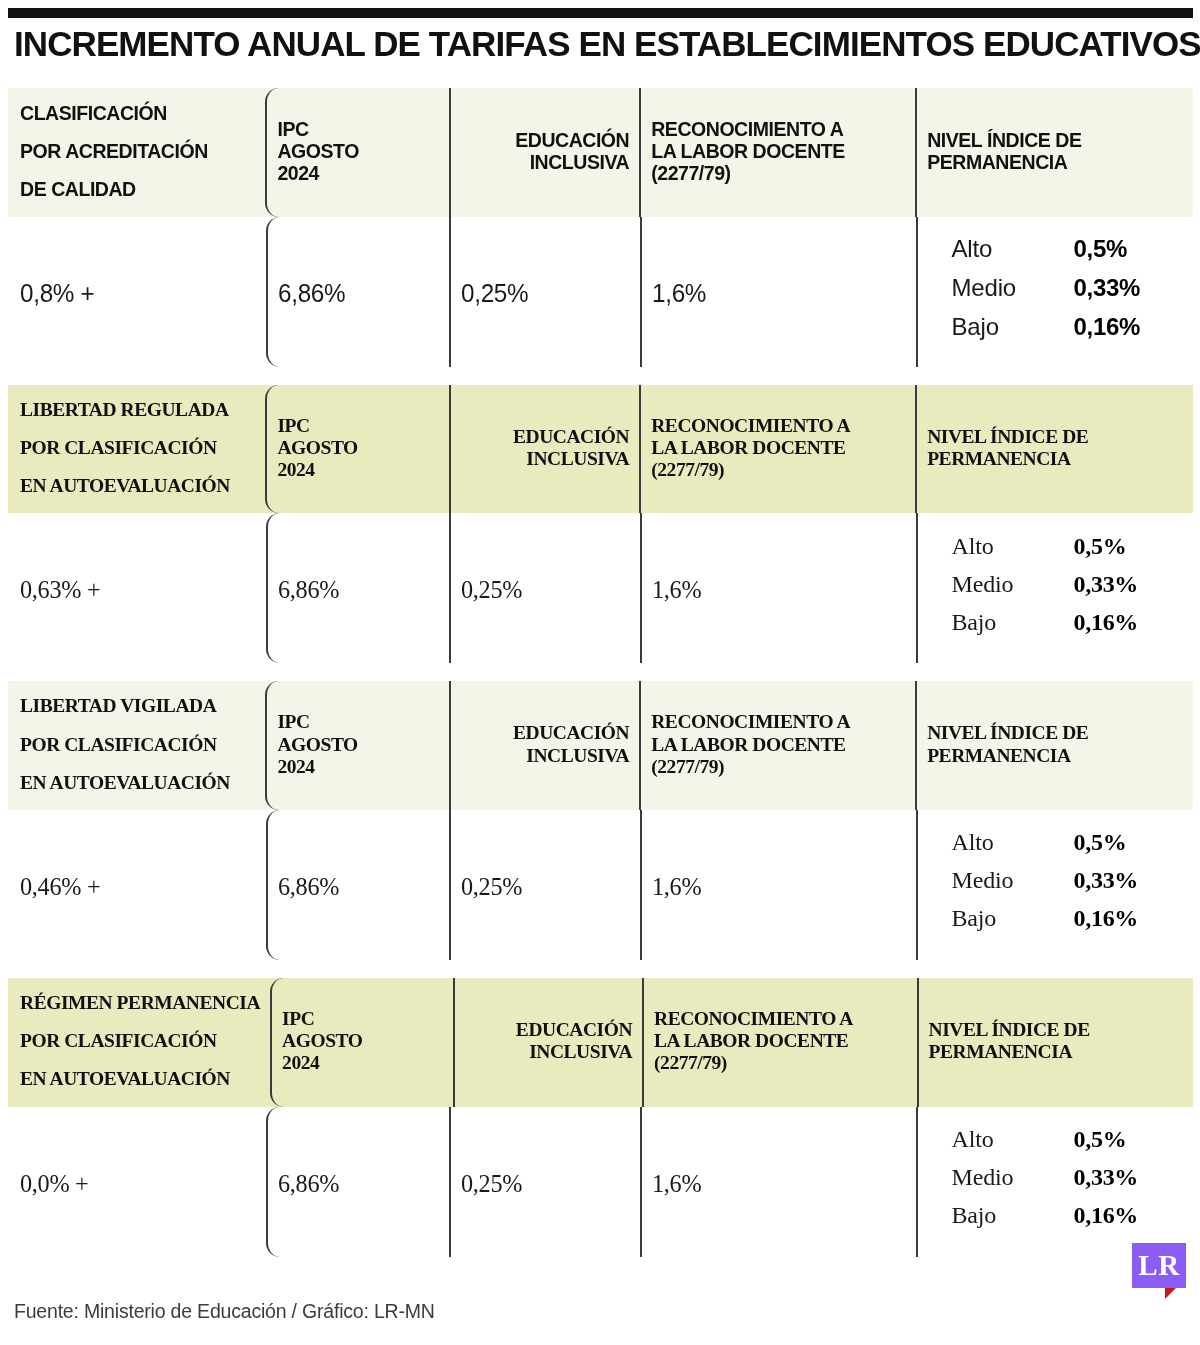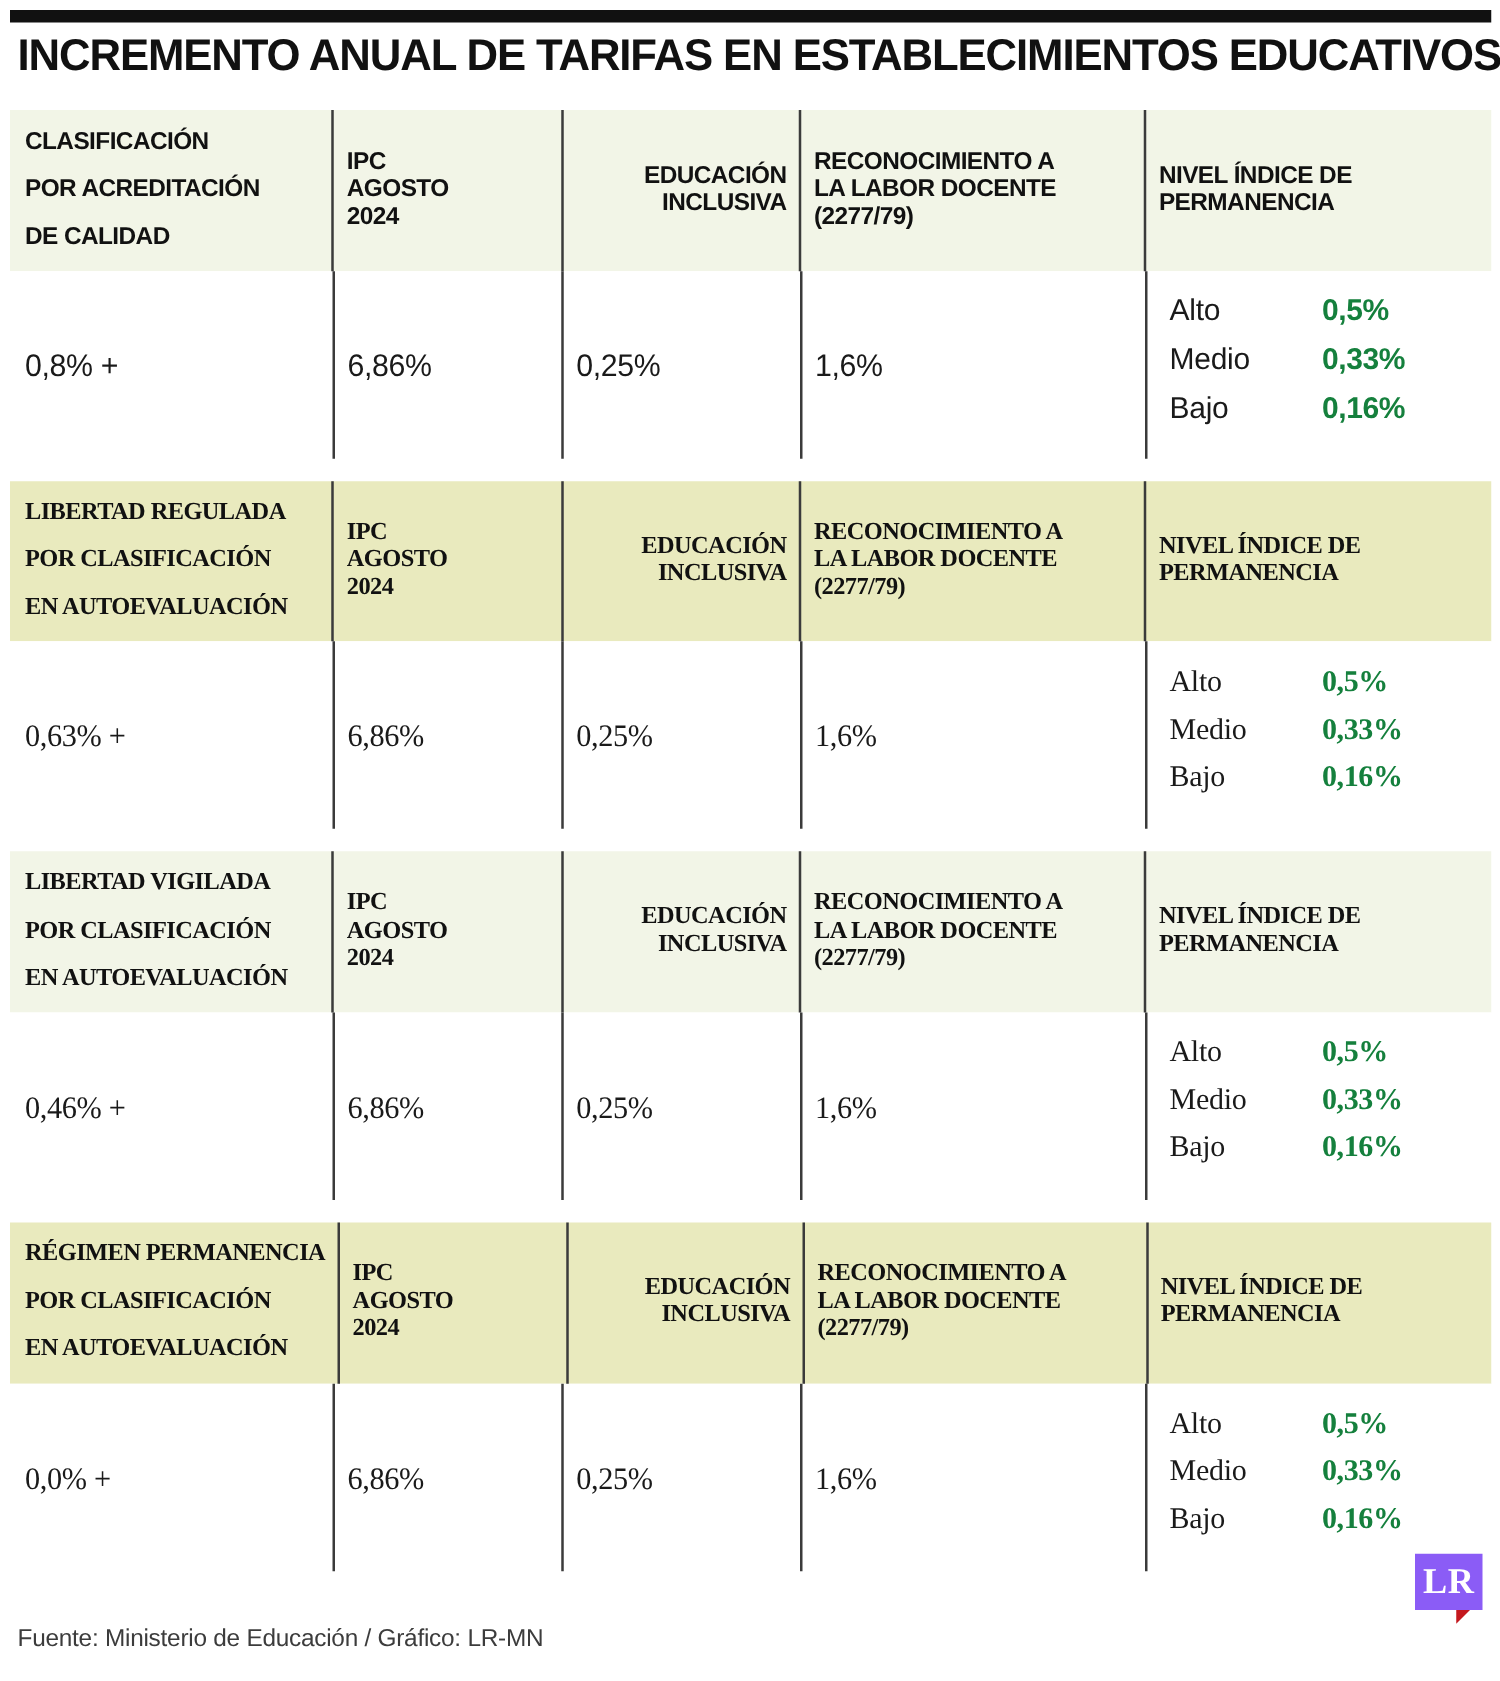--- a/index.html
+++ b/index.html
@@ -88,21 +88,21 @@
     color: #111111;
     display: flex;
     flex-direction: column;
     justify-content: center;
     transform-origin: left center;
   }
   .hdr-cell span { display: block; white-space: nowrap; }
 
   
   .c1 { width: 264px; }
-  .c2 { width: 188px; border-left: 2px solid #3b3b3b; }
+  .c2 { width: 188px; border-left: 2px solid #3b3b3b; border-radius: 14px; }
   .c3 { width: 195px; border-left: 2px solid #3b3b3b; text-align: right; }
   .c4 { width: 283px; border-left: 2px solid #3b3b3b; }
   .c5 { width: 285px; border-left: 2px solid #3b3b3b; flex: 1 1 auto; }
 
   .hdr .c1 { border-left: 2px solid transparent; gap: 16px; }
 
   
   .hdr .c2, .hdr .c3, .hdr .c4, .hdr .c5 { border-left-color: #3b3b3b; }
 
   
@@ -136,36 +136,37 @@
 
   
   .levels {
     display: flex;
     flex-direction: column;
     justify-content: center;
     gap: 11px;
     padding: 14px 10px 22px 18px;
     width: 100%;
     box-sizing: border-box;
+    margin-left: 16px;
   }
   .level-line {
     display: flex;
     align-items: baseline;
     font-size: 24px;
     white-space: nowrap;
   }
   .level-name {
     width: 122px;
     font-weight: 400;
     color: #1a1a1a;
     letter-spacing: -0.2px;
   }
   .level-value {
     font-weight: 700;
-    color: #15803d;
+    color: #000000;
     letter-spacing: -0.3px;
   }
 
   
   .footer {
     position: absolute;
     left: 14px;
     bottom: 22px;
     font-size: 19.5px;
     color: #3c3c3c;

